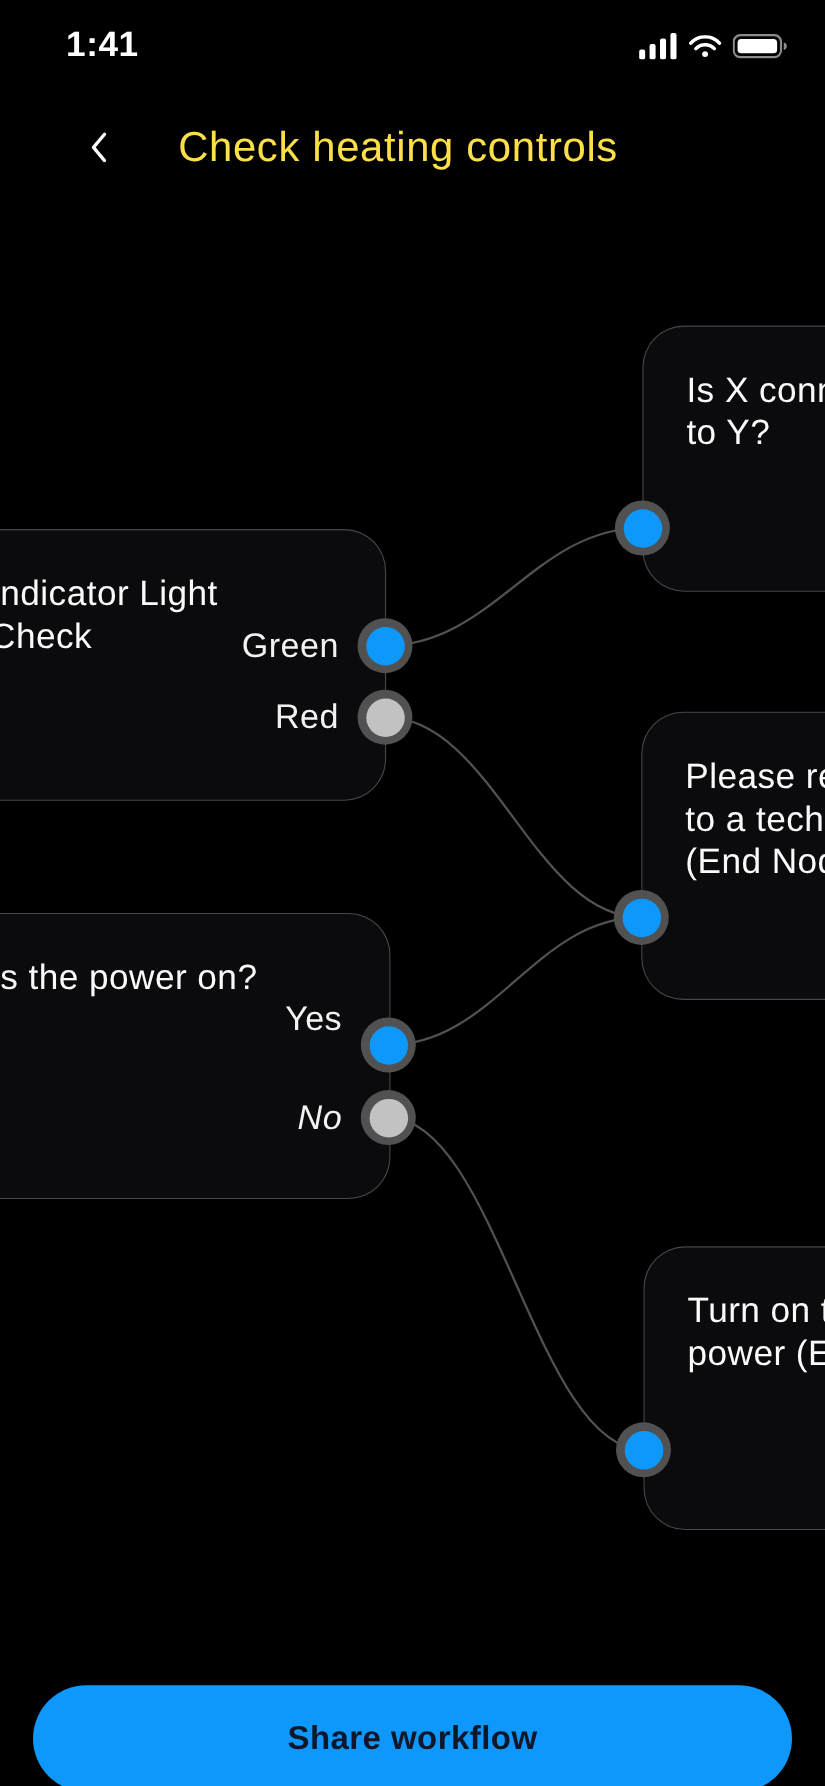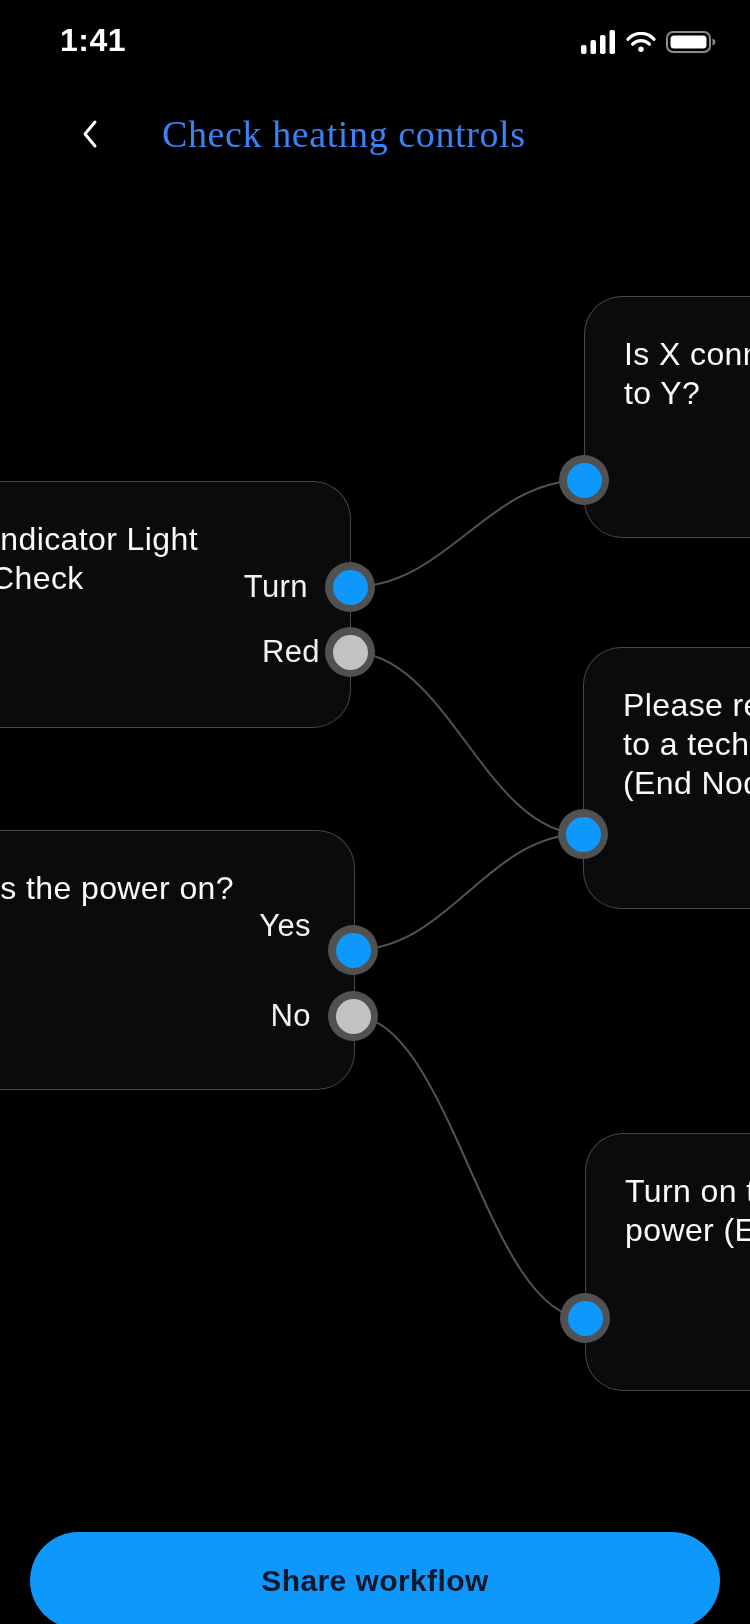--- a/index.html
+++ b/index.html
@@ -13,21 +13,21 @@
     letter-spacing:.5px;color:#fff;
   }
   .status-icons{position:absolute;right:34px;top:30px;display:flex;align-items:center;gap:10px;}
   
   .back-button{
     position:absolute;left:64px;top:106px;width:52px;height:56px;
     display:flex;align-items:center;justify-content:center;background:none;border:none;cursor:pointer;
   }
   .page-title{
     position:absolute;left:162px;top:108px;height:52px;line-height:52px;
-    font-size:38px;font-weight:500;letter-spacing:.6px;color:#3b82f6;white-space:nowrap;font-family:Liberation Serif, serif;
+    font-size:38px;font-weight:500;letter-spacing:.6px;color:#fde047;white-space:nowrap;
   }
   
   .canvas{position:absolute;left:0;top:0;width:750px;height:1624px;}
   .edge-layer{position:absolute;left:0;top:0;z-index:0;}
   .edge-layer path{fill:none;stroke:var(--edge);stroke-width:2;stroke-linecap:round;}
   .node{
     position:absolute;z-index:1;box-sizing:border-box;
     background:var(--node-bg);border:1.5px solid var(--node-border);border-radius:38px;
     padding:38px 30px 0 39px;
   }
@@ -90,30 +90,30 @@
     <svg class="edge-layer" width="750" height="1624" viewBox="0 0 750 1624">
         <path d="M350,587 C448.28,587 485.72,480 584,480"></path>
         <path d="M350,652 C447.86,652 485.14,834 583,834"></path>
         <path d="M353,950 C449.6,950 486.4,834 583,834"></path>
         <path d="M353,1016 C450.44,1016 487.56,1318 585,1318"></path>
       </svg>
   <div class="node" style="left: -49px; top: 481px; width: 400px; height: 247px;">
         <div class="node-title">Indicator Light
 Check</div>
       </div>
-      <div class="port-label" style="right: 442px; top: 587px;">Turn</div>
+      <div class="port-label" style="right: 442px; top: 587px;">Green</div>
       <div class="port blue" style="left: 350px; top: 587px;"></div>
-      <div class="port-label" style="right: 430px; top: 652px; margin-left: 12px;">Red</div>
+      <div class="port-label" style="right: 442px; top: 652px; margin-left: 12px;">Red</div>
       <div class="port gray" style="left: 350px; top: 652px;"></div>
       <div class="node" style="left: -49px; top: 830px; width: 404px; height: 260px;">
         <div class="node-title">Is the power on?</div>
       </div>
       <div class="port-label" style="right: 439px; top: 926px;">Yes</div>
       <div class="port blue" style="left: 353px; top: 950px;"></div>
-      <div class="port-label" style="right: 439px; top: 1016px;">No</div>
+      <div class="port-label" style="right: 439px; top: 1016px; font-style: italic;">No</div>
       <div class="port gray" style="left: 353px; top: 1016px;"></div>
       <div class="node" style="left: 584px; top: 296px; width: 372px; height: 242px;">
         <div class="node-title">Is X connected
 to Y?</div>
       </div>
       <div class="port blue" style="left: 584px; top: 480px;"></div>
       <div class="node" style="left: 583px; top: 647px; width: 372px; height: 262px;">
         <div class="node-title">Please reach out
 to a technician
 (End Node)</div>

